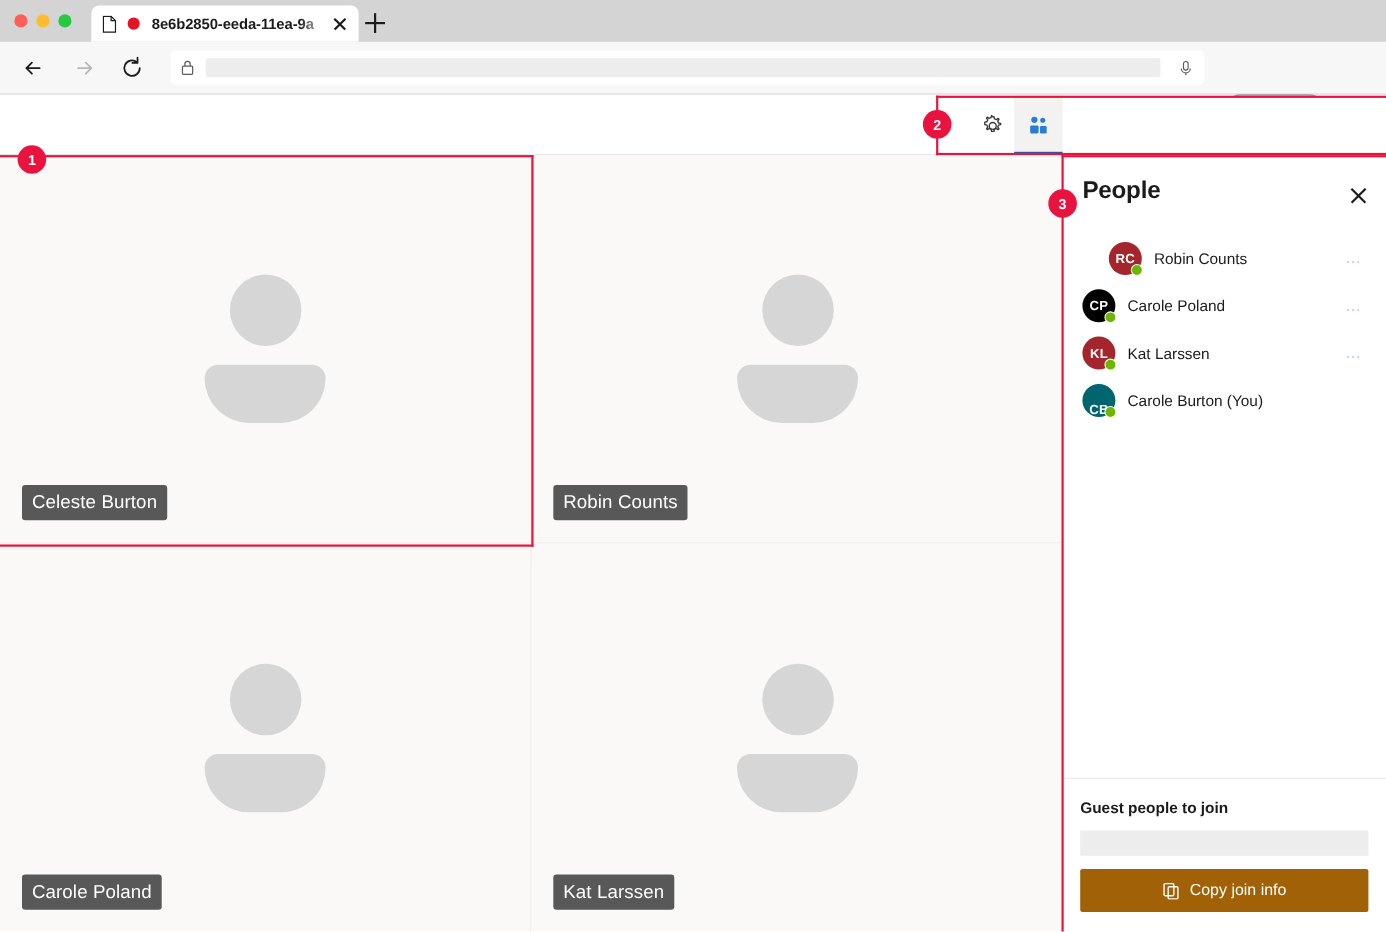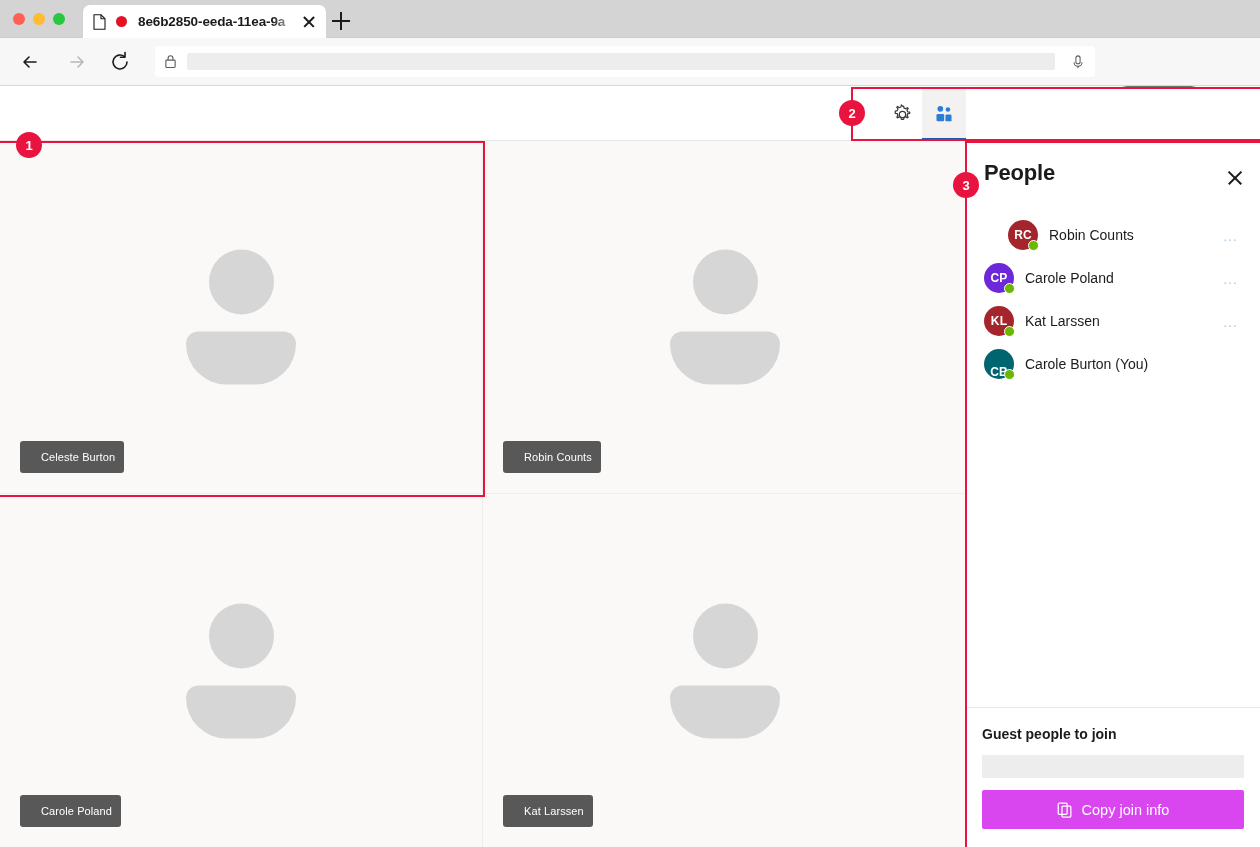--- a/index.html
+++ b/index.html
@@ -302,24 +302,23 @@
     position: absolute;
     left: 20px; bottom: 20px;
     height: 32px;
     background: #585858;
     border-radius: 3px;
     display: flex;
     align-items: center;
     padding: 0 9px;
   }
   .name-badge span {
-    font-size: 11px;
+    font-size: 17px;
     color: #ffffff;
     letter-spacing: 0.1px;
-    margin-left: 12px;
   }
 
   
   .panel {
     position: absolute;
     left: 966px; top: 141px;
     width: 294px; height: 706px;
     background: #ffffff;
     display: flex;
     flex-direction: column;
@@ -650,21 +649,21 @@
       <div class="person-row">
         <span class="p-avatar" id="av0" style="background: rgb(164, 38, 44); margin-left: 24px;">
           <span class="p-initials">RC</span>
           <span class="p-presence" style="background: rgb(107, 183, 0);"></span>
         </span>
         <span class="p-name">Robin Counts</span>
         <span class="p-more">…</span>
       </div>
 
       <div class="person-row">
-        <span class="p-avatar" id="av1" style="background: #6d28d9;">
+        <span class="p-avatar" id="av1" style="background: #000000;">
           <span class="p-initials">CP</span>
           <span class="p-presence" style="background: rgb(107, 183, 0);"></span>
         </span>
         <span class="p-name">Carole Poland</span>
         <span class="p-more">…</span>
       </div>
 
       <div class="person-row">
         <span class="p-avatar" id="av2" style="background: rgb(164, 38, 44);">
           <span class="p-initials">KL</span>
@@ -681,21 +680,21 @@
         </span>
         <span class="p-name">Carole Burton (You)</span>
         <span class="p-more"></span>
       </div>
 
     </div>
 
     <div class="invite-section">
       <div class="invite-label">Guest people to join</div>
       <input class="invite-input" type="text" placeholder="" style="">
-      <button class="copy-btn" style="background: #d946ef;">
+      <button class="copy-btn" style="background: #a16207;">
         <svg viewBox="0 0 18 18" width="16" height="16">
           <rect x="1.4" y="1.4" width="10" height="12.4" rx="1.2" fill="none" stroke="#ffffff" stroke-width="1.4"></rect>
           <rect x="5.6" y="4.6" width="10" height="12.4" rx="1.2" fill="none" stroke="#ffffff" stroke-width="1.4"></rect>
         </svg>
         <span class="copy-label">Copy join info</span>
       </button>
     </div>
   </div>
 
   <div class="anno-box anno-1" style="border-color: rgb(232, 20, 63);"></div>

